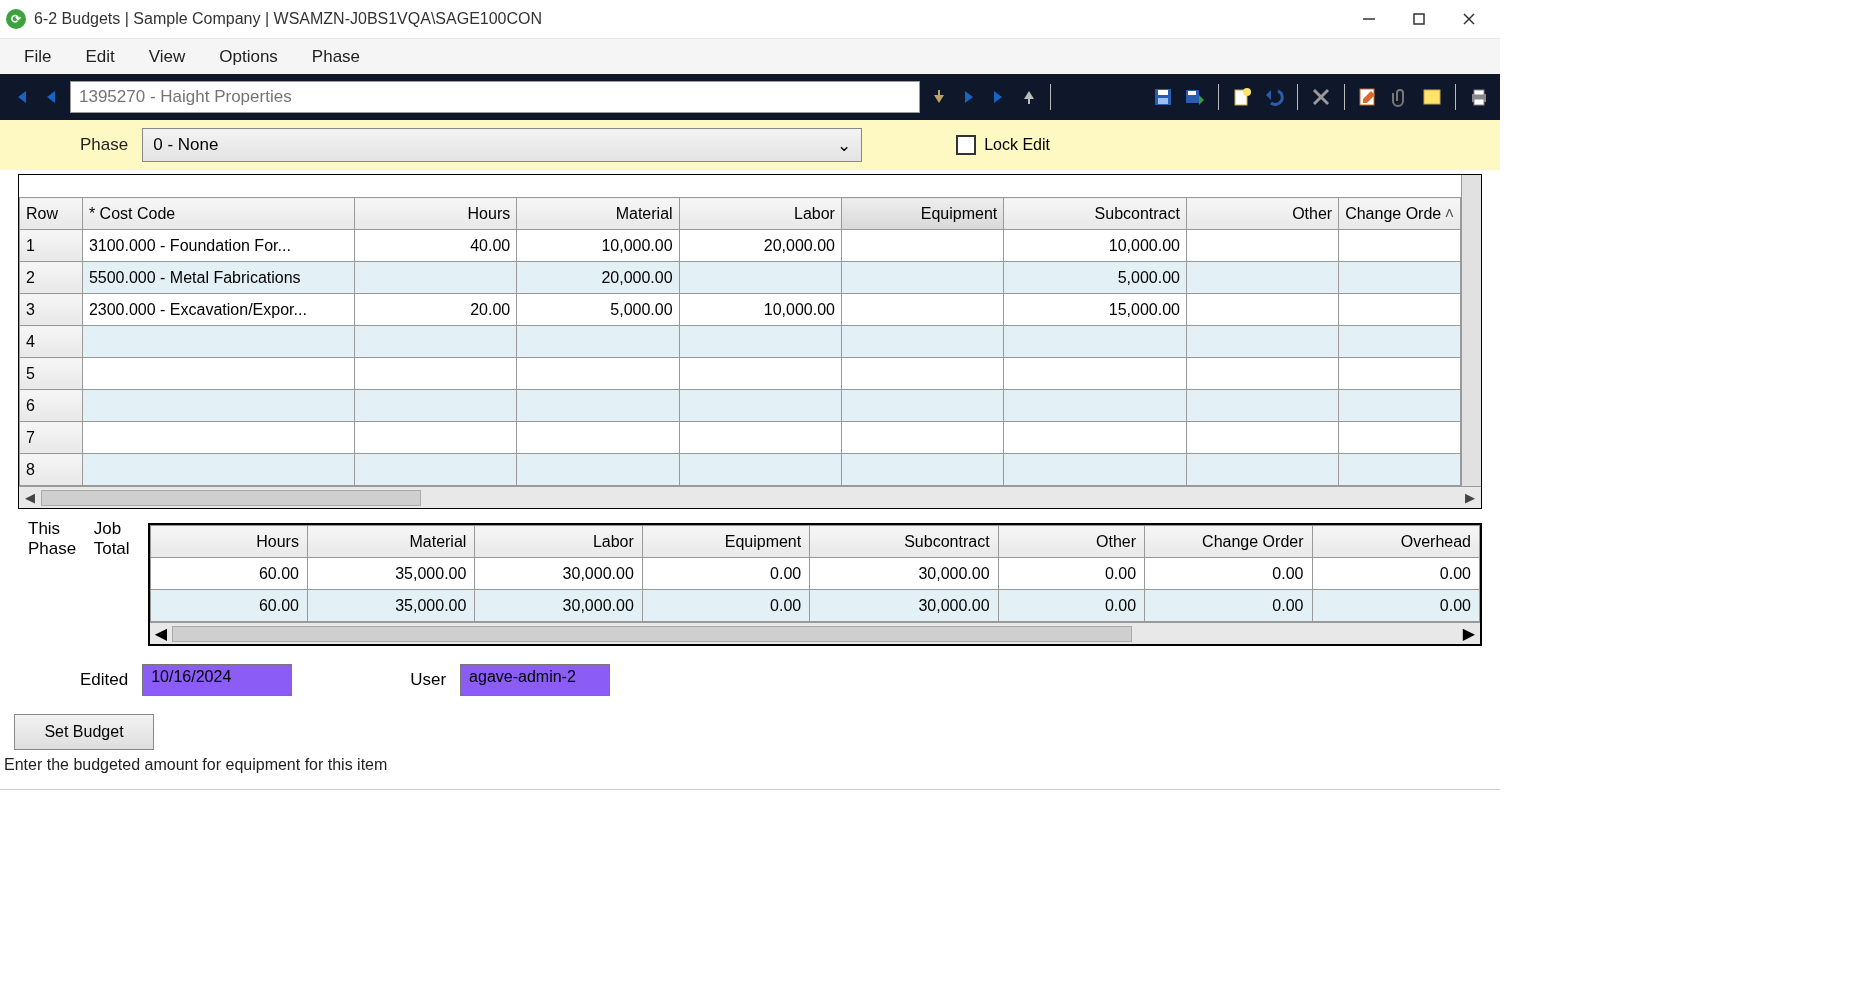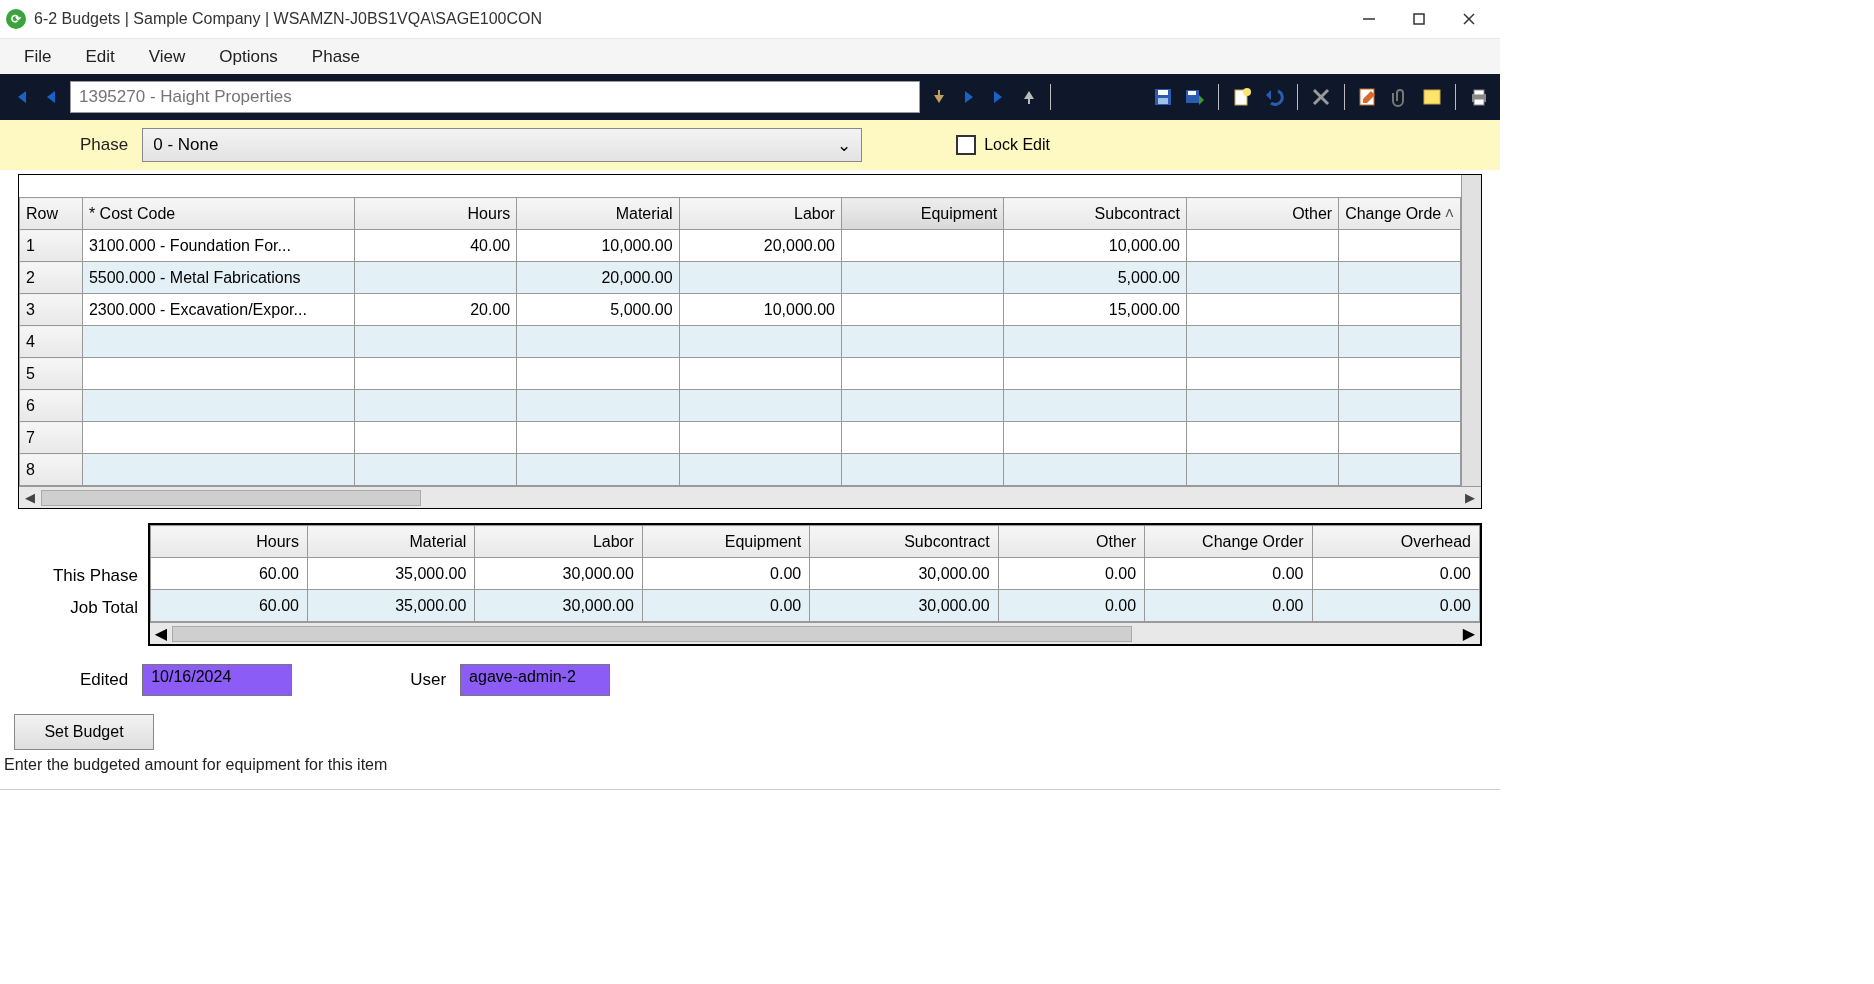--- a/index.html
+++ b/index.html
@@ -164,21 +164,21 @@
   .scroll-h .arrow { width:22px;text-align:center;color:#444;font-size:13px;}
   .scroll-h .thumb { height:16px;background:#cfcfcf;border:1px solid #aaa;}
   
   .summarywrap {
     margin: 14px 18px 0 18px;
     display:flex;
     gap:0;
   }
   .summary-labels{
     width:130px;
-    display:flex;flex-direction:column;justify-content:flex-end;
+    display:flex;justify-content:flex-end;
     padding-bottom:22px;
   }
   .summary-labels div{
     height:32px;display:flex;align-items:center;justify-content:flex-end;
     padding-right:10px;font-size:17px;
   }
   .summary-grid-box{
     flex:1;border:2px solid #000;
   }
   table.summary{

